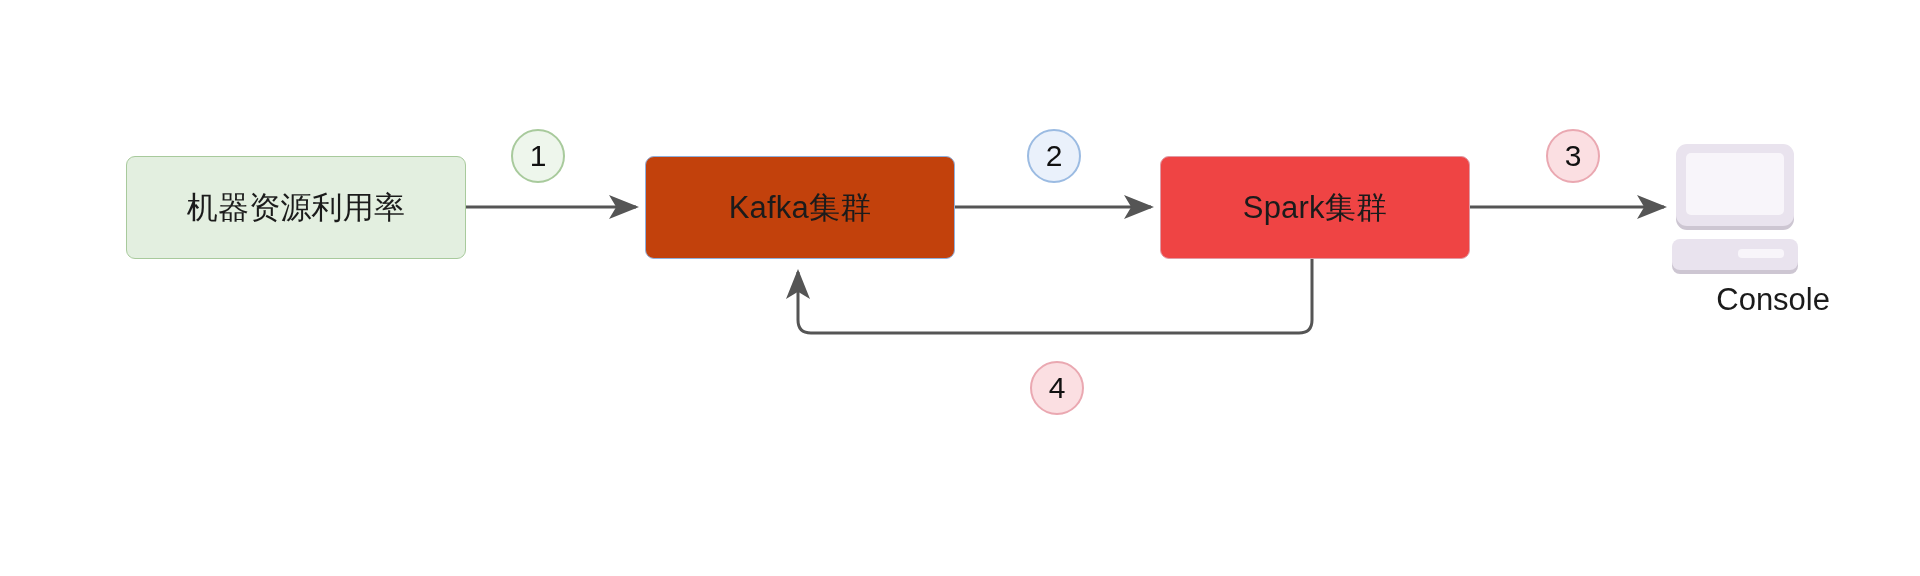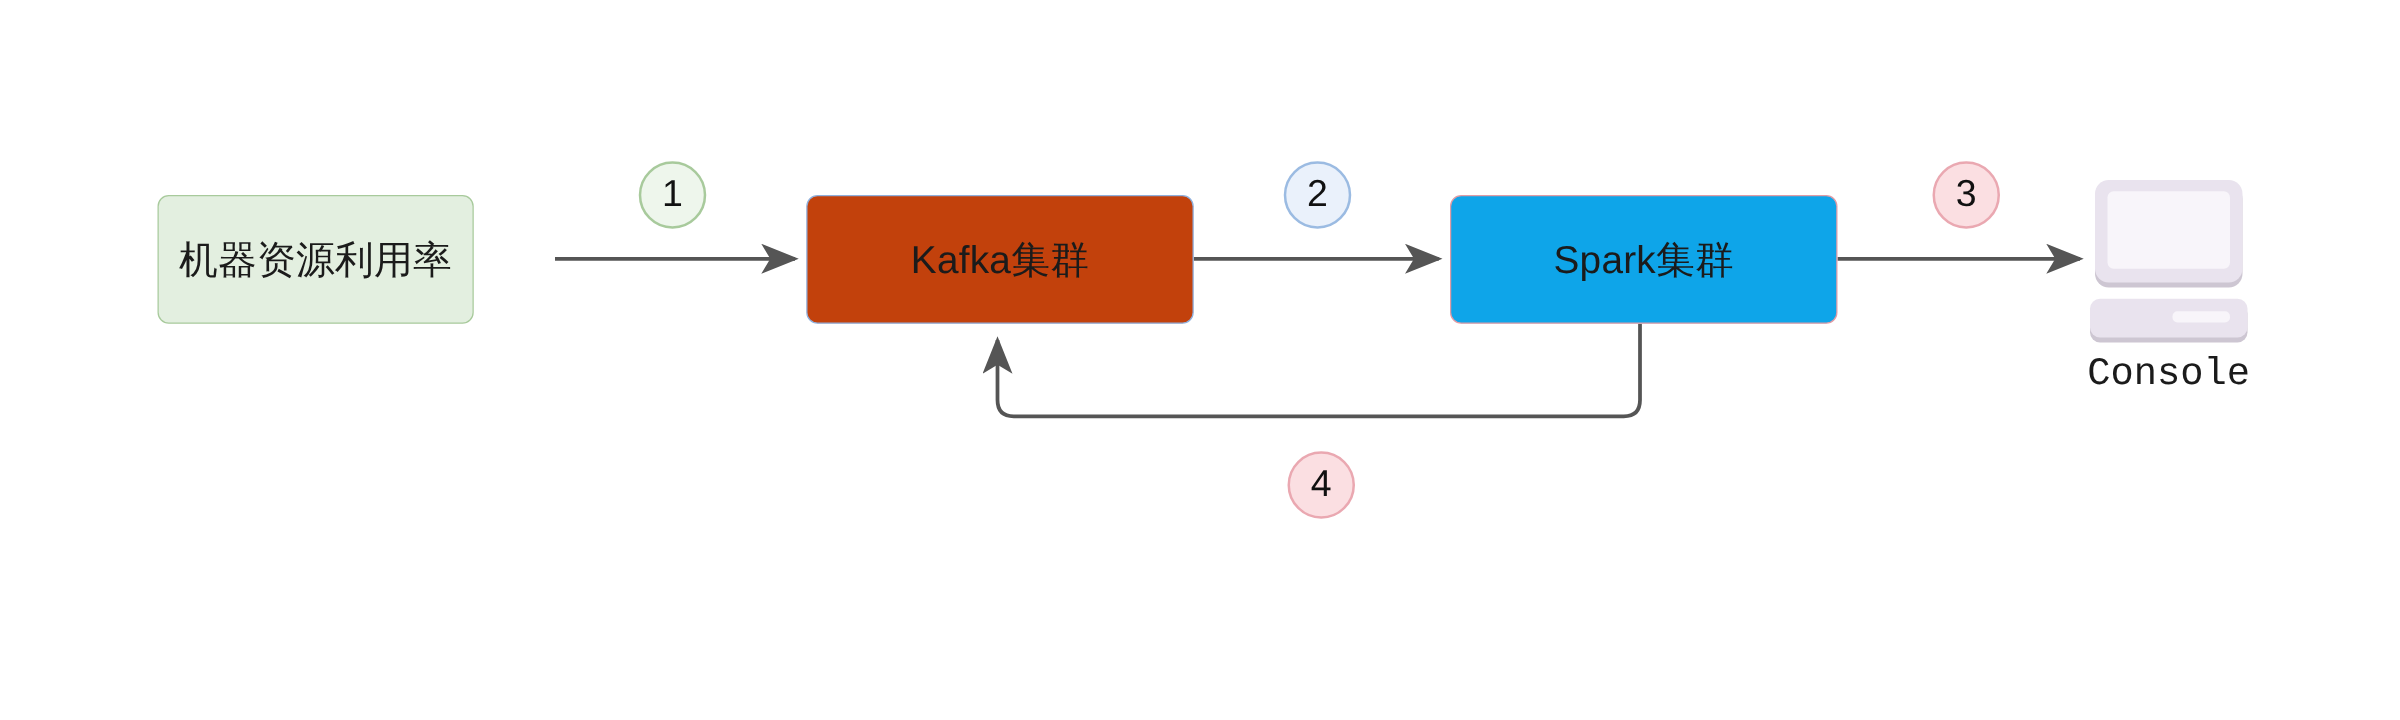--- a/index.html
+++ b/index.html
@@ -46,41 +46,41 @@
     color: #1b1b1b;
     font-size: 31px;
     line-height: 1.2;
     letter-spacing: 0.2px;
     white-space: nowrap;
   }
 
   .node-source {
     left: 126px;
     top: 156px;
-    width: 253px;
+    width: 340px;
     height: 103px;
     background: #e3efe0;
     border-color: #a8ca9c;
   }
 
   .node-kafka {
     left: 645px;
     top: 156px;
     width: 310px;
     height: 103px;
     background: #c2410c;
     border-color: #8fb0dd;
   }
 
   .node-spark {
     left: 1160px;
     top: 156px;
     width: 310px;
     height: 103px;
-    background: #0ea5e9;
+    background: #ef4444;
     border-color: #e09ba5;
   }
 
   
   .badge {
     position: absolute;
     box-sizing: border-box;
     width: 54px;
     height: 54px;
     border-radius: 50%;
@@ -170,25 +170,24 @@
     width: 46px;
     height: 9px;
     background: #f8f5fa;
     border-radius: 4px;
   }
   .console-label {
     position: absolute;
     left: -32px;
     top: 138px;
     width: 190px;
-    text-align: center;
+    text-align: right;
     font-size: 31px;
     color: #1b1b1b;
     white-space: nowrap;
-    font-family: Liberation Mono, monospace;
   }
 
   
   .brand {
     position: absolute;
     left: 1664px;
     top: 489px;
     display: flex;
     align-items: center;
     gap: 11px;

